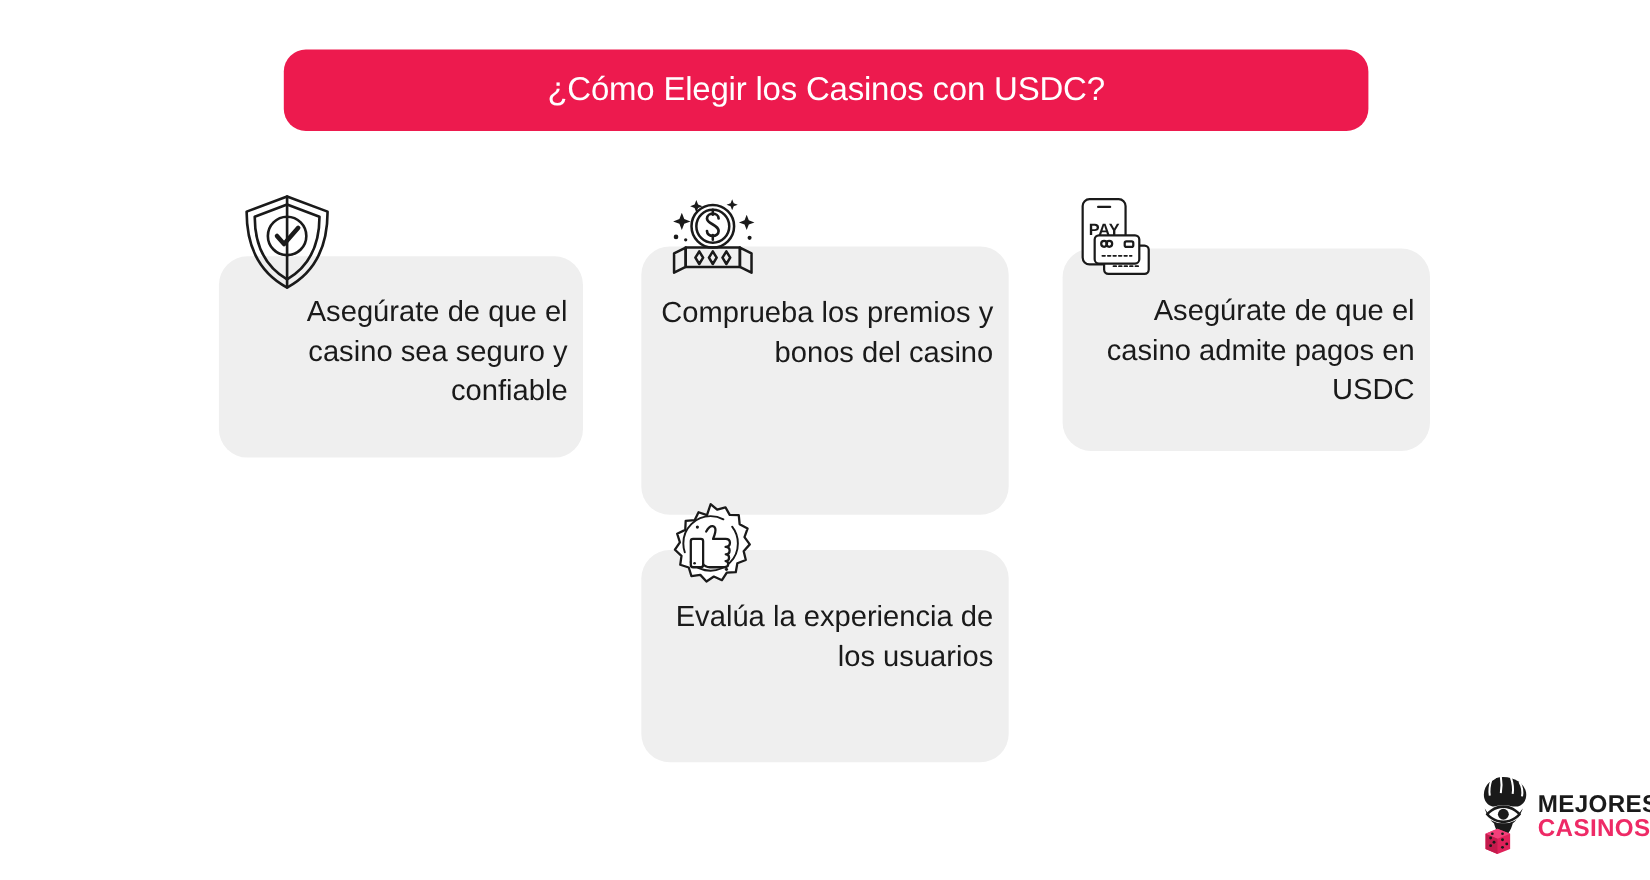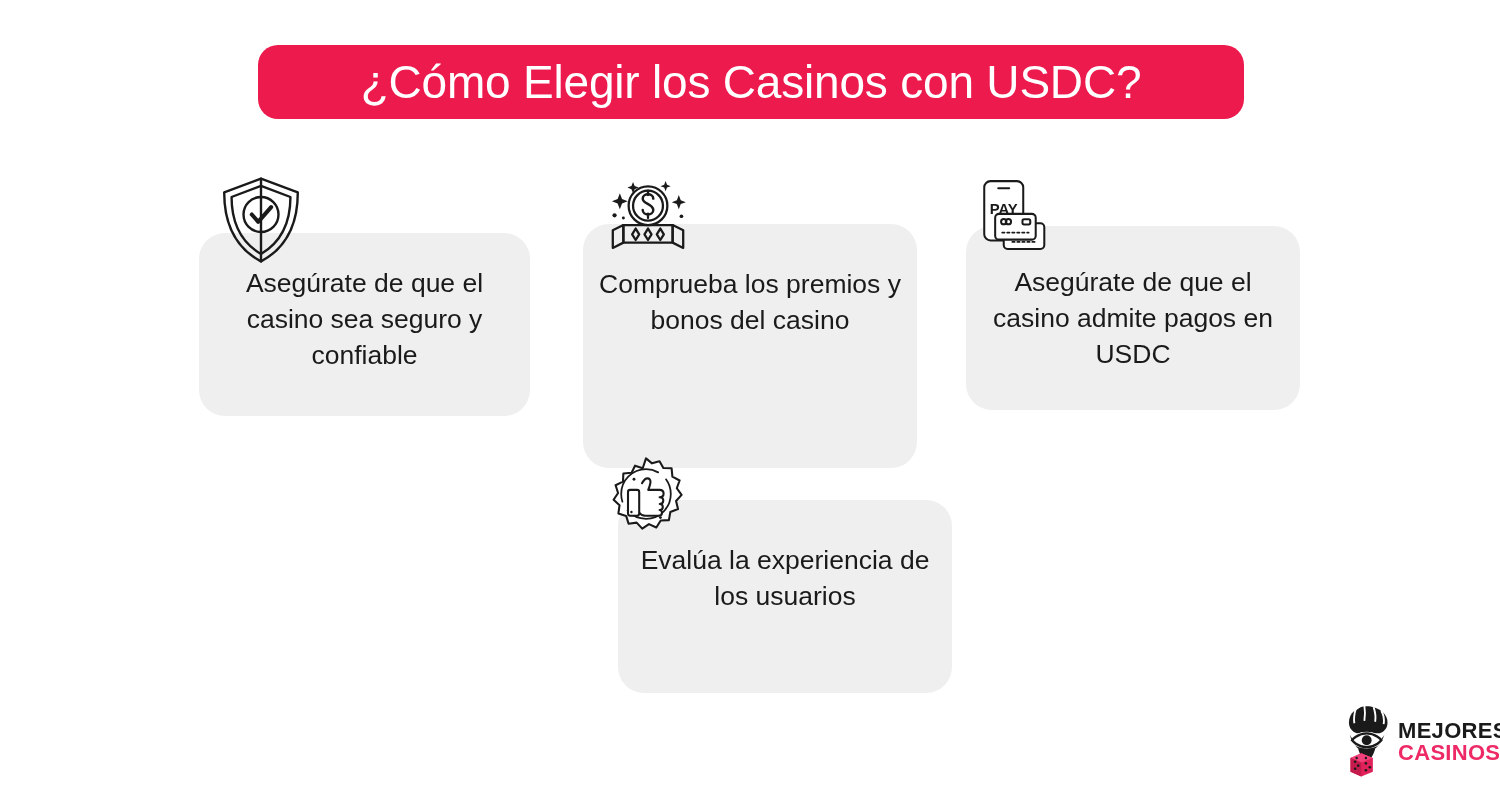--- a/index.html
+++ b/index.html
@@ -28,43 +28,43 @@
     height: 74px;
     background: #ED1A4E;
     border-radius: 20px;
     display: flex;
     align-items: center;
     justify-content: center;
   }
   .title-text {
     color: #ffffff;
     font-family: "Liberation Sans", sans-serif;
-    font-size: 46px;
+    font-size: 30px;
     font-weight: 400;
     letter-spacing: -0.2px;
     white-space: nowrap;
     line-height: 1;
   }
 
   
   .card {
     position: absolute;
     background: #EFEFEF;
     border-radius: 26px;
   }
   .card-1 { left: 199px; top: 233px; width: 331px; height: 183px; }
   .card-2 { left: 583px; top: 224px; width: 334px; height: 244px; }
   .card-3 { left: 966px; top: 226px; width: 334px; height: 184px; }
-  .card-4 { left: 618px; top: 500px; width: 334px; height: 193px; }
+  .card-4 { left: 583px; top: 500px; width: 334px; height: 193px; }
 
   .card-text {
     position: absolute;
     left: 0;
     right: 0;
-    text-align: center;
+    text-align: right;
     color: #1A1A1A;
     font-family: "Liberation Sans", sans-serif;
     font-size: 26.5px;
     font-weight: 400;
     line-height: 36px;
     padding: 0 14px;
   }
   .card-1 .card-text { top: 32px; }
   .card-2 .card-text { top: 42px; }
   .card-3 .card-text { top: 38px; }

